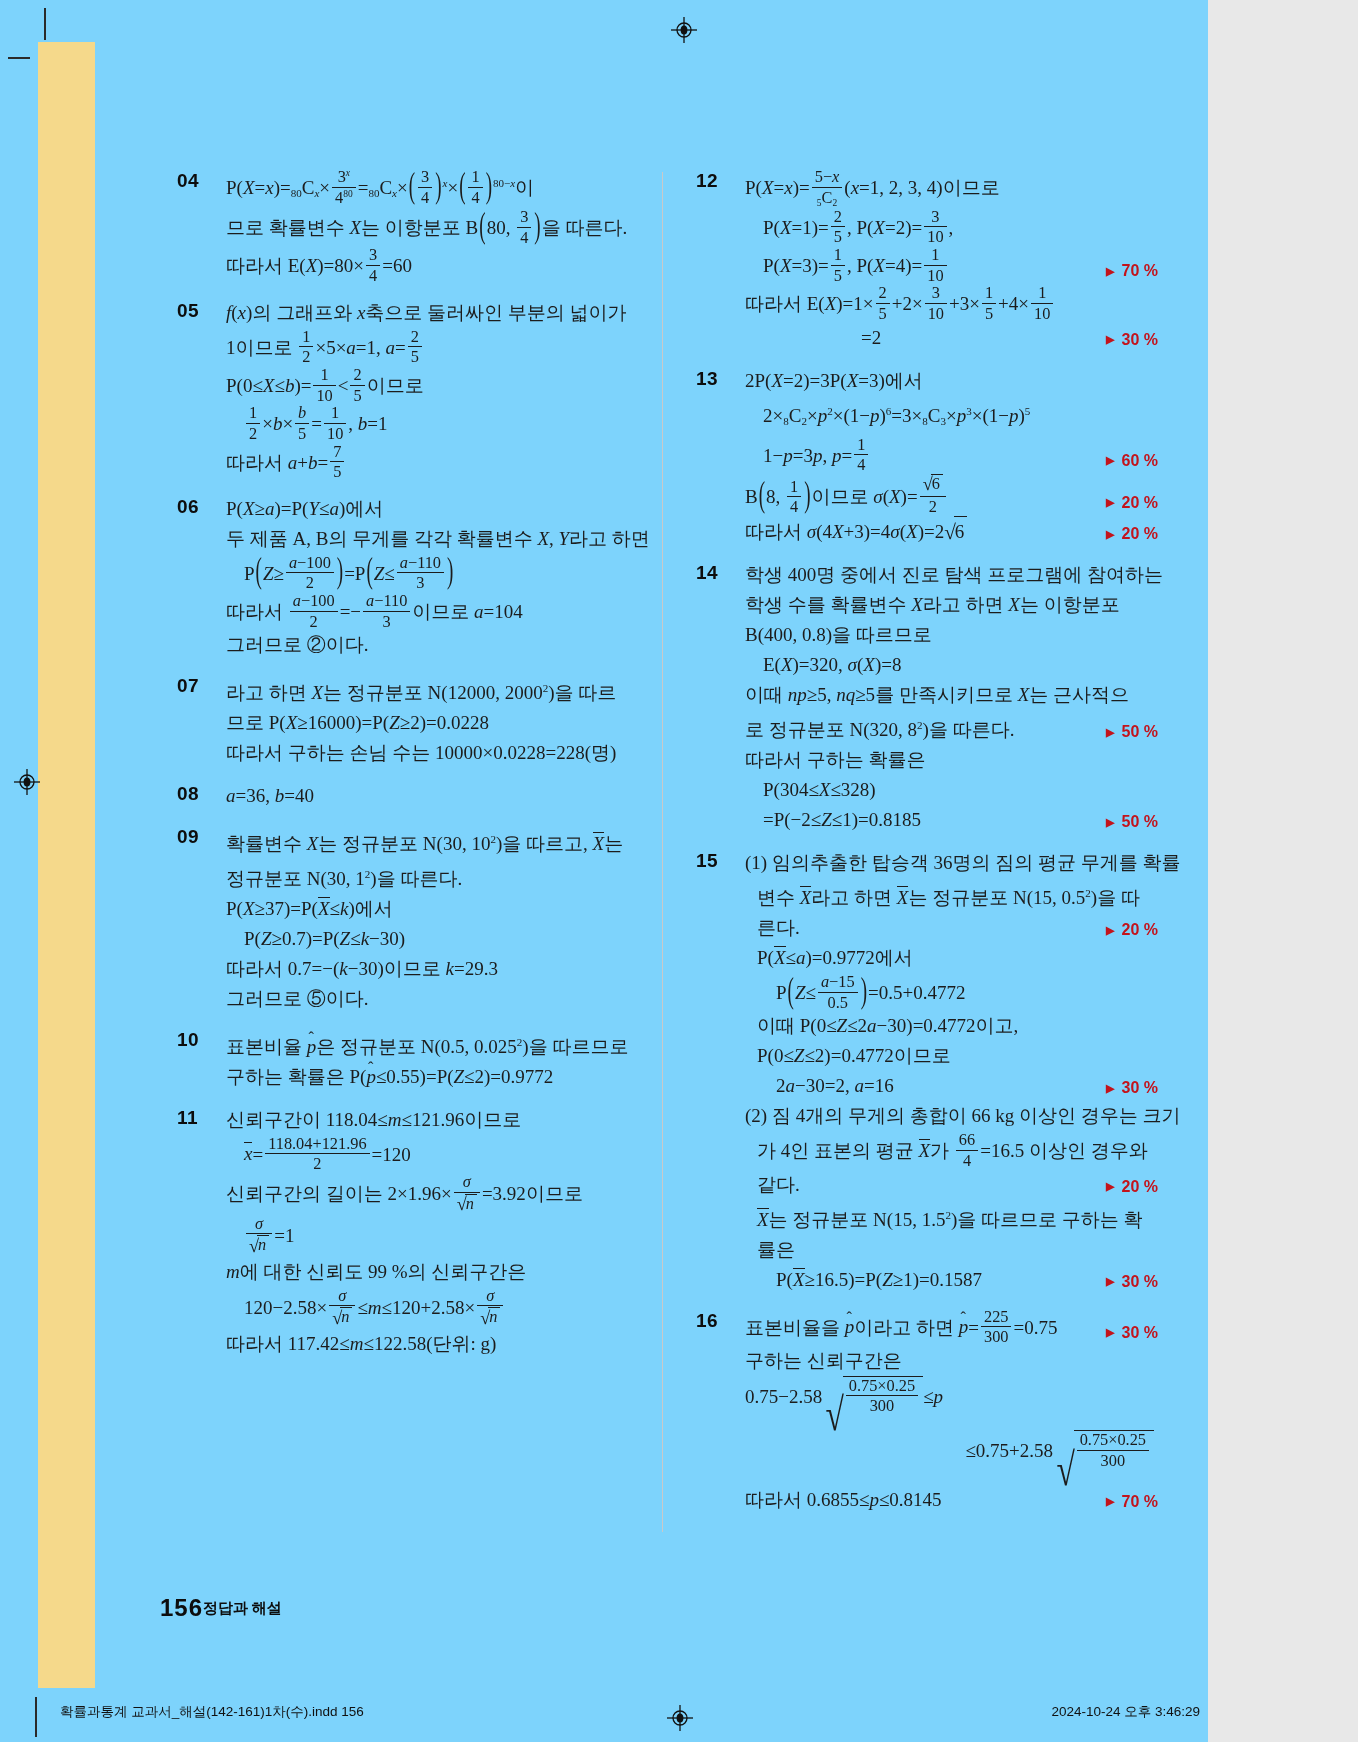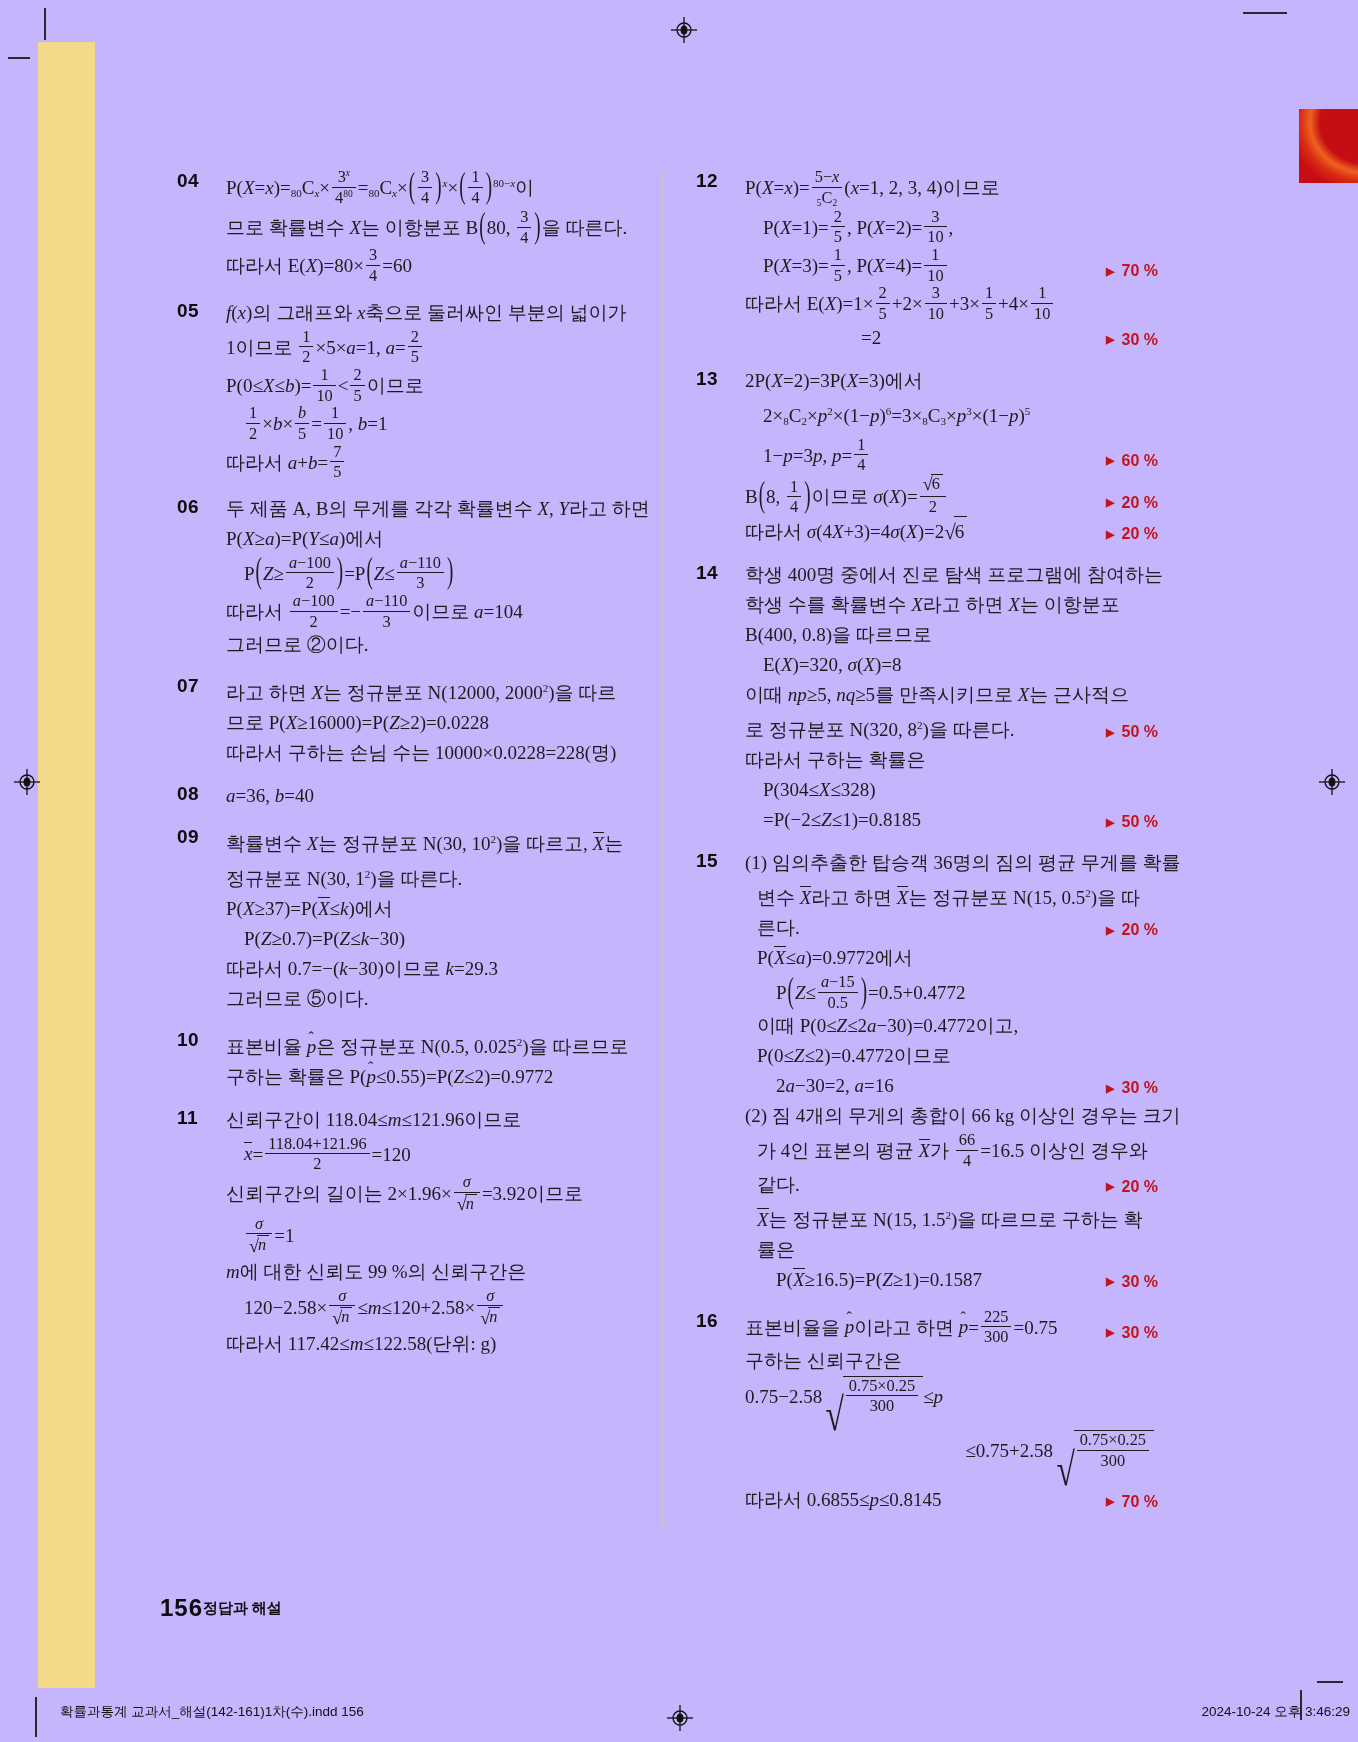--- a/index.html
+++ b/index.html
@@ -1,16 +1,16 @@
 <!DOCTYPE html>
 <html><head>
 <meta charset="utf-8">
 <style>
   html,body{margin:0;padding:0;background:#e8e8e8;}
-  .page{position:relative;width:1358px;height:1742px;background:#c4b5fd;overflow:hidden;
+  .page{position:relative;width:1208px;height:1742px;background:#7dd3fc;overflow:hidden;
         font-family:"Liberation Serif","DejaVu Serif",serif;color:#1c1c1c;}
   
   .band{position:absolute;left:38px;top:42px;width:57px;height:1646px;background:var(--yellow);}
   .redsq{position:absolute;left:1299px;top:109px;width:59px;height:74px;
          background:radial-gradient(90px 80px at 115% 18%, #c50d13 52%, #ee6120 63%, #d92c12 74%, #c50d13 88%);}
   .vline{position:absolute;width:1.6px;background:#2a2a2a;}
   .hline{position:absolute;height:1.6px;background:#2a2a2a;}
   .divider{position:absolute;left:662px;top:172px;width:1px;height:1360px;background:#c9c9c9;}
   .reg{position:absolute;width:26px;height:26px;}
   
@@ -99,22 +99,22 @@
       <div class="prob">
         <span class="pnum">05</span>
         <div class="line i0"><span class="ti">f</span><span class="tr">(</span><span class="ti">x</span><span class="tr">)</span><span class="tk">의 그래프와 </span><span class="ti">x</span><span class="tk">축으로 둘러싸인 부분의 넓이가</span></div>
         <div class="line i0"><span class="tk">1이므로  </span><span class="f"><span class="fn"><span class="tr">1</span></span><span class="fd"><span class="tr">2</span></span></span><span class="tr">×5×</span><span class="ti">a</span><span class="tr">=1, </span><span class="ti">a</span><span class="tr">=</span><span class="f"><span class="fn"><span class="tr">2</span></span><span class="fd"><span class="tr">5</span></span></span></div>
         <div class="line i0"><span class="tr">P(0≤</span><span class="ti">X</span><span class="tr">≤</span><span class="ti">b</span><span class="tr">)=</span><span class="f"><span class="fn"><span class="tr">1</span></span><span class="fd"><span class="tr">10</span></span></span><span class="tr">&lt;</span><span class="f"><span class="fn"><span class="tr">2</span></span><span class="fd"><span class="tr">5</span></span></span><span class="tk">이므로</span></div>
         <div class="line i1"><span class="f"><span class="fn"><span class="tr">1</span></span><span class="fd"><span class="tr">2</span></span></span><span class="tr">×</span><span class="ti">b</span><span class="tr">×</span><span class="f"><span class="fn"><span class="ti">b</span></span><span class="fd"><span class="tr">5</span></span></span><span class="tr">=</span><span class="f"><span class="fn"><span class="tr">1</span></span><span class="fd"><span class="tr">10</span></span></span><span class="tr">, </span><span class="ti">b</span><span class="tr">=1</span></div>
         <div class="line i0"><span class="tk">따라서  </span><span class="ti">a</span><span class="tr">+</span><span class="ti">b</span><span class="tr">=</span><span class="f"><span class="fn"><span class="tr">7</span></span><span class="fd"><span class="tr">5</span></span></span></div>
       </div>
       <div class="prob">
         <span class="pnum">06</span>
+        <div class="line i0"><span class="tr">P(</span><span class="ti">X</span><span class="tr">≥</span><span class="ti">a</span><span class="tr">)=P(</span><span class="ti">Y</span><span class="tr">≤</span><span class="ti">a</span><span class="tr">)</span><span class="tk">에서</span></div>
         <div class="line i0"><span class="tk">두 제품 A, B의 무게를 각각 확률변수 </span><span class="ti">X</span><span class="tr">, </span><span class="ti">Y</span><span class="tk">라고 하면</span></div>
-        <div class="line i0"><span class="tr">P(</span><span class="ti">X</span><span class="tr">≥</span><span class="ti">a</span><span class="tr">)=P(</span><span class="ti">Y</span><span class="tr">≤</span><span class="ti">a</span><span class="tr">)</span><span class="tk">에서</span></div>
         <div class="line i1"><span class="tr">P</span><span class="gp">(</span><span class="ti">Z</span><span class="tr">≥</span><span class="f"><span class="fn"><span class="ti">a</span><span class="tr">−100</span></span><span class="fd"><span class="tr">2</span></span></span><span class="gp">)</span><span class="tr">=P</span><span class="gp">(</span><span class="ti">Z</span><span class="tr">≤</span><span class="f"><span class="fn"><span class="ti">a</span><span class="tr">−110</span></span><span class="fd"><span class="tr">3</span></span></span><span class="gp">)</span></div>
         <div class="line i0"><span class="tk">따라서 </span><span class="f"><span class="fn"><span class="ti">a</span><span class="tr">−100</span></span><span class="fd"><span class="tr">2</span></span></span><span class="tr">=−</span><span class="f"><span class="fn"><span class="ti">a</span><span class="tr">−110</span></span><span class="fd"><span class="tr">3</span></span></span><span class="tk">이므로  </span><span class="ti">a</span><span class="tr">=104</span></div>
         <div class="line i0"><span class="tk">그러므로 ②이다.</span></div>
       </div>
       <div class="prob">
         <span class="pnum">07</span>
         <div class="line i0"><span class="tk">라고 하면 </span><span class="ti">X</span><span class="tk">는 정규분포 </span><span class="tr">N(12000, 2000</span><span class="sp"><span class="tr">2</span></span><span class="tr">)</span><span class="tk">을 따르</span></div>
         <div class="line i0"><span class="tk">므로  </span><span class="tr">P(</span><span class="ti">X</span><span class="tr">≥16000)=P(</span><span class="ti">Z</span><span class="tr">≥2)=0.0228</span></div>
         <div class="line i0"><span class="tk">따라서 구하는 손님 수는  </span><span class="tr">10000×0.0228=228</span><span class="tk">(명)</span></div>
       </div>

